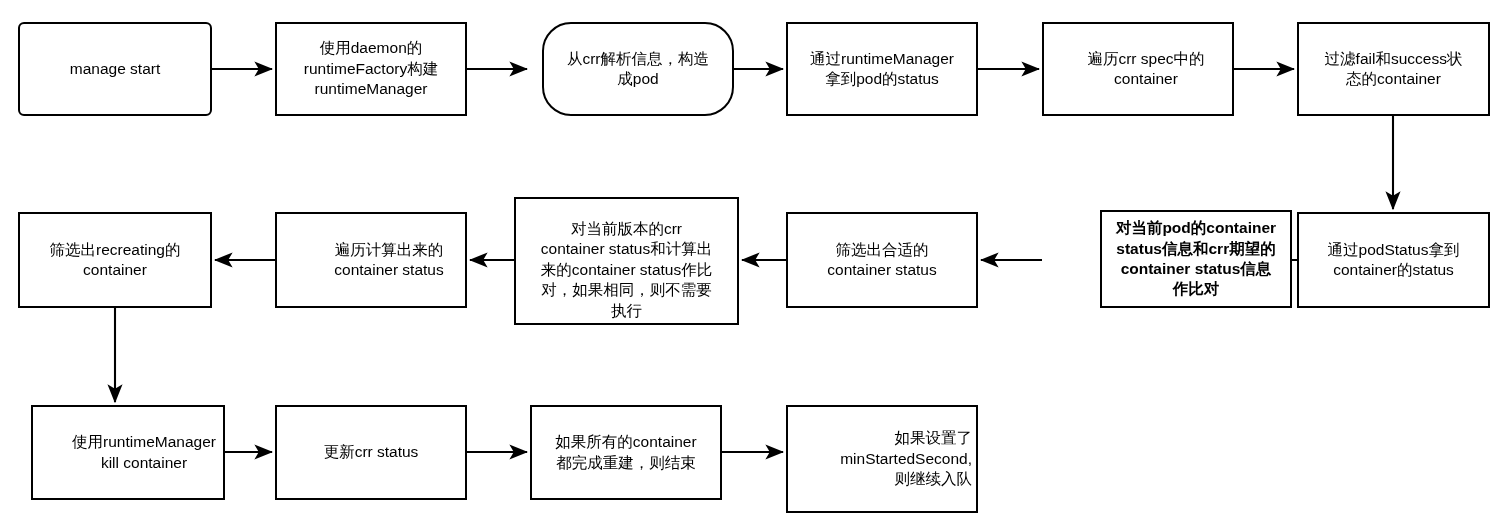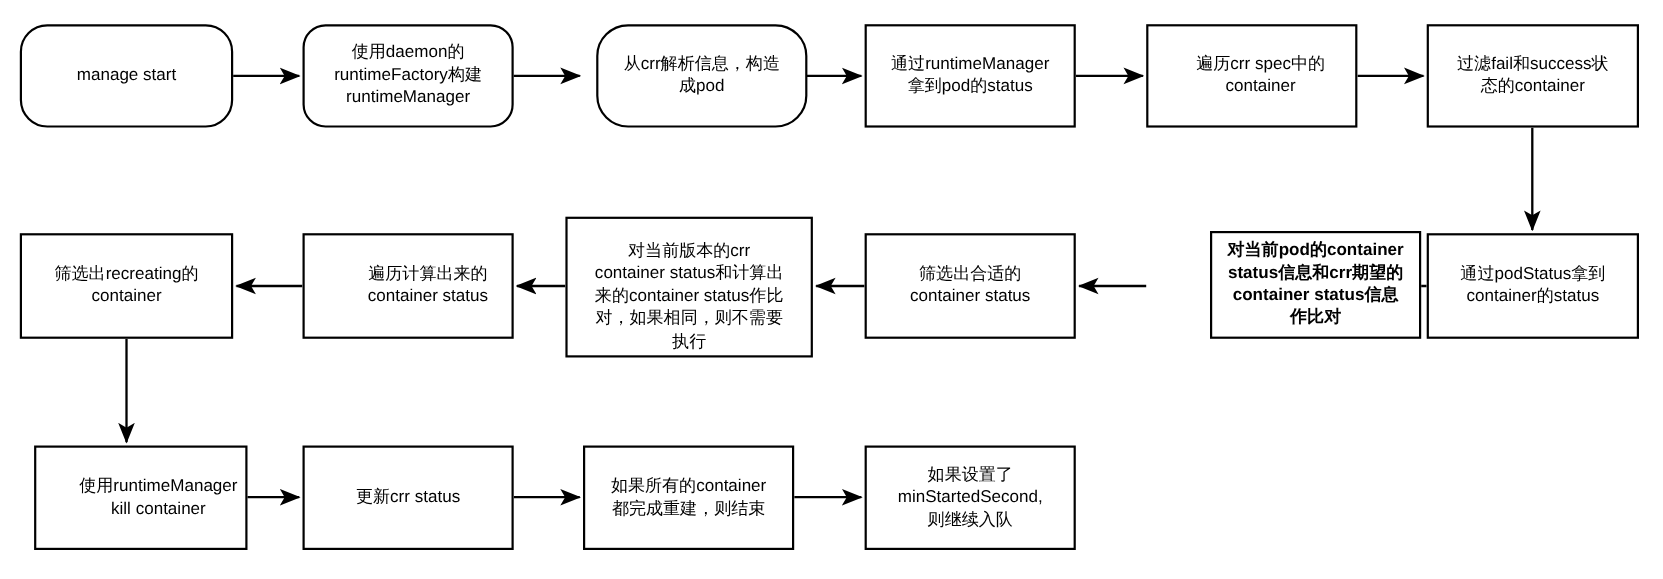--- a/index.html
+++ b/index.html
@@ -26,21 +26,21 @@
     align-items: center;
     justify-content: center;
     text-align: center;
     color: #000000;
     font-size: 15.5px;
     line-height: 1.32;
     padding: 2px 4px;
     white-space: pre-line;
   }
   .node.rounded {
-    border-radius: 25px;
+    border-radius: 6px;
   }
   .node .label {
     display: block;
     width: 100%;
   }
   #edges {
     position: absolute;
     left: 0;
     top: 0;
     width: 1512px;
@@ -88,21 +88,21 @@
       <line x1="212" y1="452" x2="272" y2="452"></line>
       <line x1="467" y1="452" x2="527" y2="452"></line>
       <line x1="722" y1="452" x2="783" y2="452"></line>
     </g>
   </svg>
 
   <div class="node rounded" style="left:18px;top:22px;width:194px;height:94px;">
     <span class="label">manage start</span>
   </div>
 
-  <div class="node" style="left:275px;top:22px;width:192px;height:94px;border-radius:21px;">
+  <div class="node" style="left:275px;top:22px;width:192px;height:94px;">
     <span class="label">使用daemon的
 runtimeFactory构建
 runtimeManager</span>
   </div>
 
   <div class="node" style="left:542px;top:22px;width:192px;height:94px;border-radius:29px;">
     <span class="label">从crr解析信息，构造
 成pod</span>
   </div>
 
@@ -163,20 +163,20 @@
 
   <div class="node" style="left:275px;top:405px;width:192px;height:95px;">
     <span class="label">更新crr status</span>
   </div>
 
   <div class="node" style="left:530px;top:405px;width:192px;height:95px;align-items:center;">
     <span class="label">如果所有的container
 都完成重建，则结束</span>
   </div>
 
-  <div class="node" style="left:786px;top:405px;width:192px;height:95px;">
+  <div class="node" style="left:786px;top:405px;width:192px;height:108px;text-align:right;">
     <span class="label">如果设置了
 minStartedSecond,
 则继续入队</span>
   </div>
 
 
 </div>
 
 </body></html>

